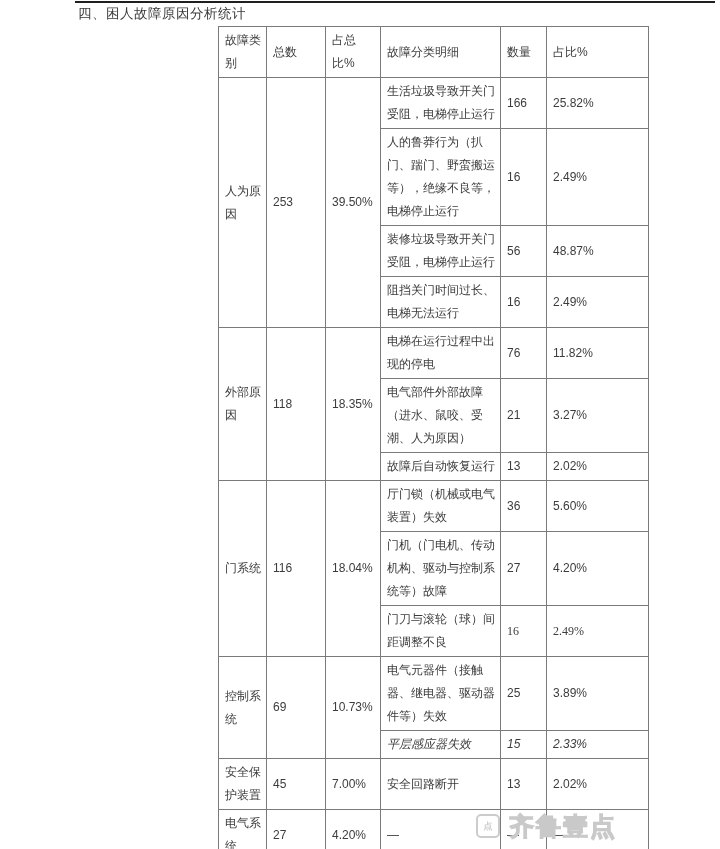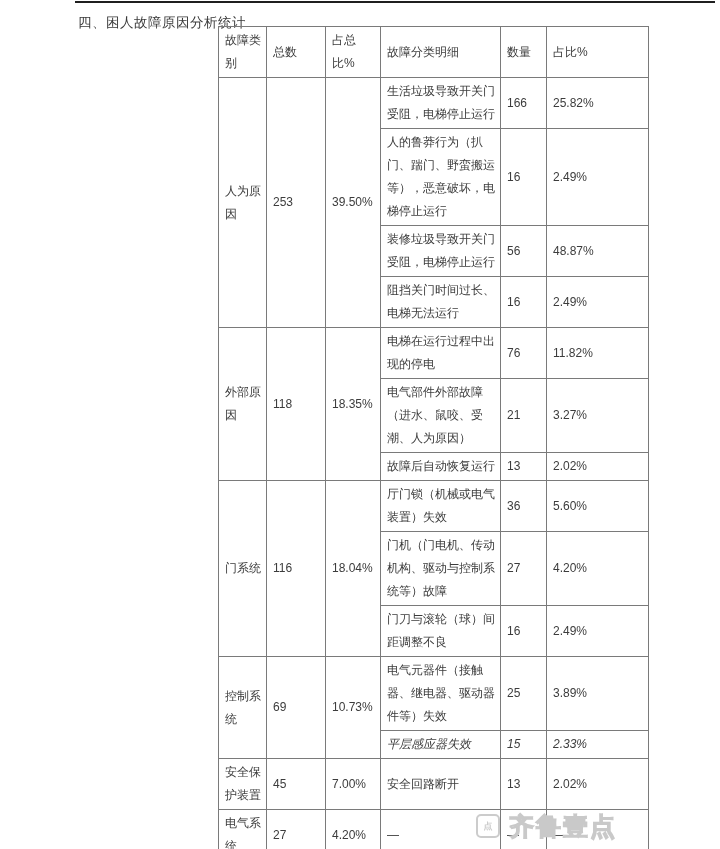--- a/index.html
+++ b/index.html
@@ -6,21 +6,21 @@
   body{
     width:720px;height:849px;position:relative;background:#ffffff;
     font-family:"Liberation Sans","DejaVu Sans",sans-serif;
     color:#3c3c3c;overflow:hidden;
   }
   .top-line{
     position:absolute;left:75px;top:1px;width:640px;height:2px;
     background:#1f1f1f;
   }
   .page-title{
-    position:absolute;left:78px;top:14px;font-size:13.5px;color:#3a3a3a;
+    position:absolute;left:78px;top:5px;font-size:13.5px;color:#3a3a3a;
     letter-spacing:0.5px;
   }
   table.fault-table{
     position:absolute;left:218px;top:26px;width:430px;
     border-collapse:collapse;table-layout:fixed;
   }
   .fault-table th,.fault-table td{
     border:1px solid #7a7a7a;
     font-size:12px;line-height:23px;font-weight:normal;
     padding:2px 4px 2px 6px;text-align:left;vertical-align:middle;
@@ -85,21 +85,21 @@
 
     <tr style="height:48px;">
       <td rowspan="4">人为原因</td>
       <td rowspan="4" class="num">253</td>
       <td rowspan="4" class="num">39.50%</td>
       <td>生活垃圾导致开关门受阻，电梯停止运行</td>
       <td class="num">166</td>
       <td class="num">25.82%</td>
     </tr>
     <tr style="height:94px;">
-      <td>人的鲁莽行为（扒门、踹门、野蛮搬运等），恶意破坏，电梯停止运行</td>
+      <td>人的鲁莽行为（扒门、踹门、野蛮搬运等），绝缘不良等，电梯停止运行</td>
       <td class="num">16</td>
       <td class="num">2.49%</td>
     </tr>
     <tr style="height:46px;">
       <td>装修垃圾导致开关门受阻，电梯停止运行</td>
       <td class="num">56</td>
       <td class="num">48.87%</td>
     </tr>
     <tr style="height:46px;">
       <td>阻挡关门时间过长、电梯无法运行</td>
@@ -132,21 +132,21 @@
       <td rowspan="3" class="num">18.04%</td>
       <td>厅门锁（机械或电气装置）失效</td>
       <td class="num">36</td>
       <td class="num">5.60%</td>
     </tr>
     <tr style="height:70px;">
       <td>门机（门电机、传动机构、驱动与控制系统等）故障</td>
       <td class="num">27</td>
       <td class="num">4.20%</td>
     </tr>
-    <tr style="height:45px;">
+    <tr style="height:45px;font-family:Liberation Serif, serif;">
       <td>门刀与滚轮（球）间距调整不良</td>
       <td class="num">16</td>
       <td class="num">2.49%</td>
     </tr>
 
     <tr style="height:70px;">
       <td rowspan="2">控制系统</td>
       <td rowspan="2" class="num">69</td>
       <td rowspan="2" class="num">10.73%</td>
       <td>电气元器件（接触器、继电器、驱动器件等）失效</td>

